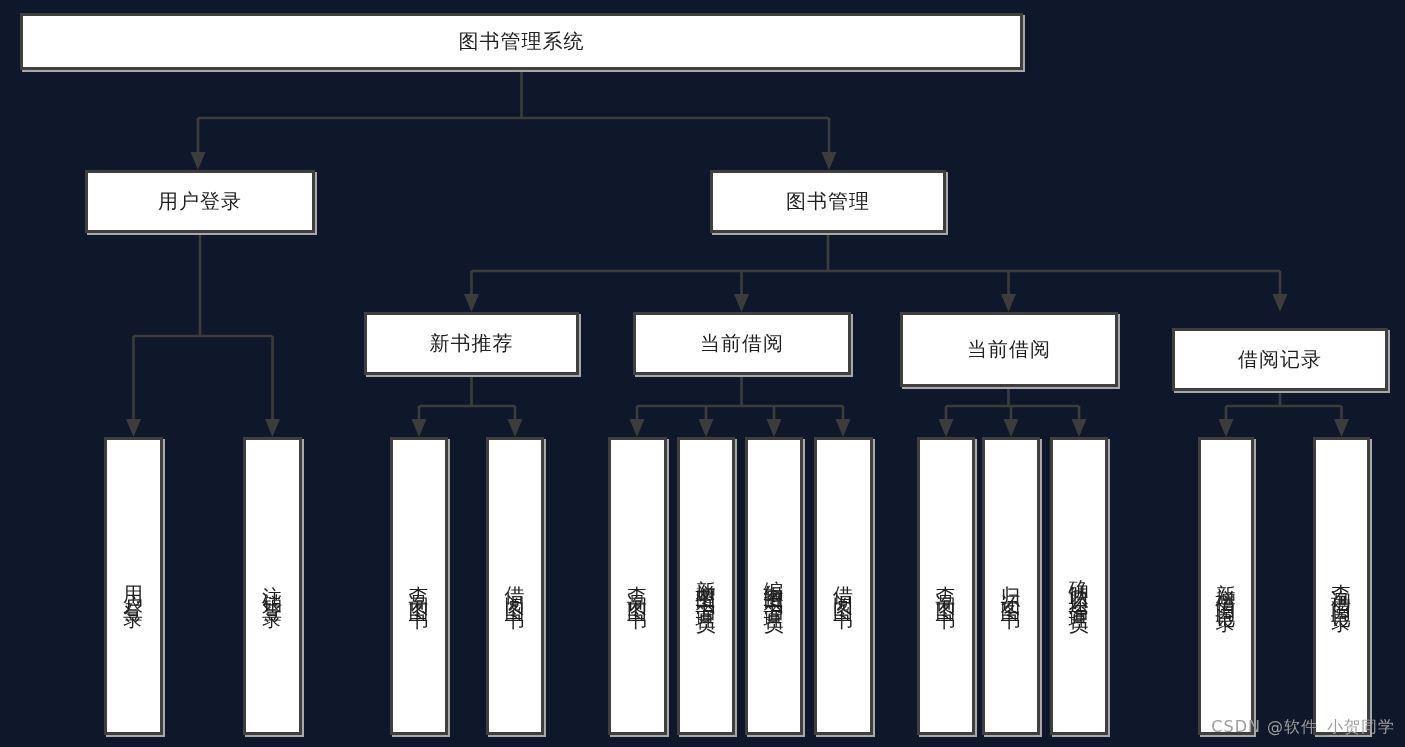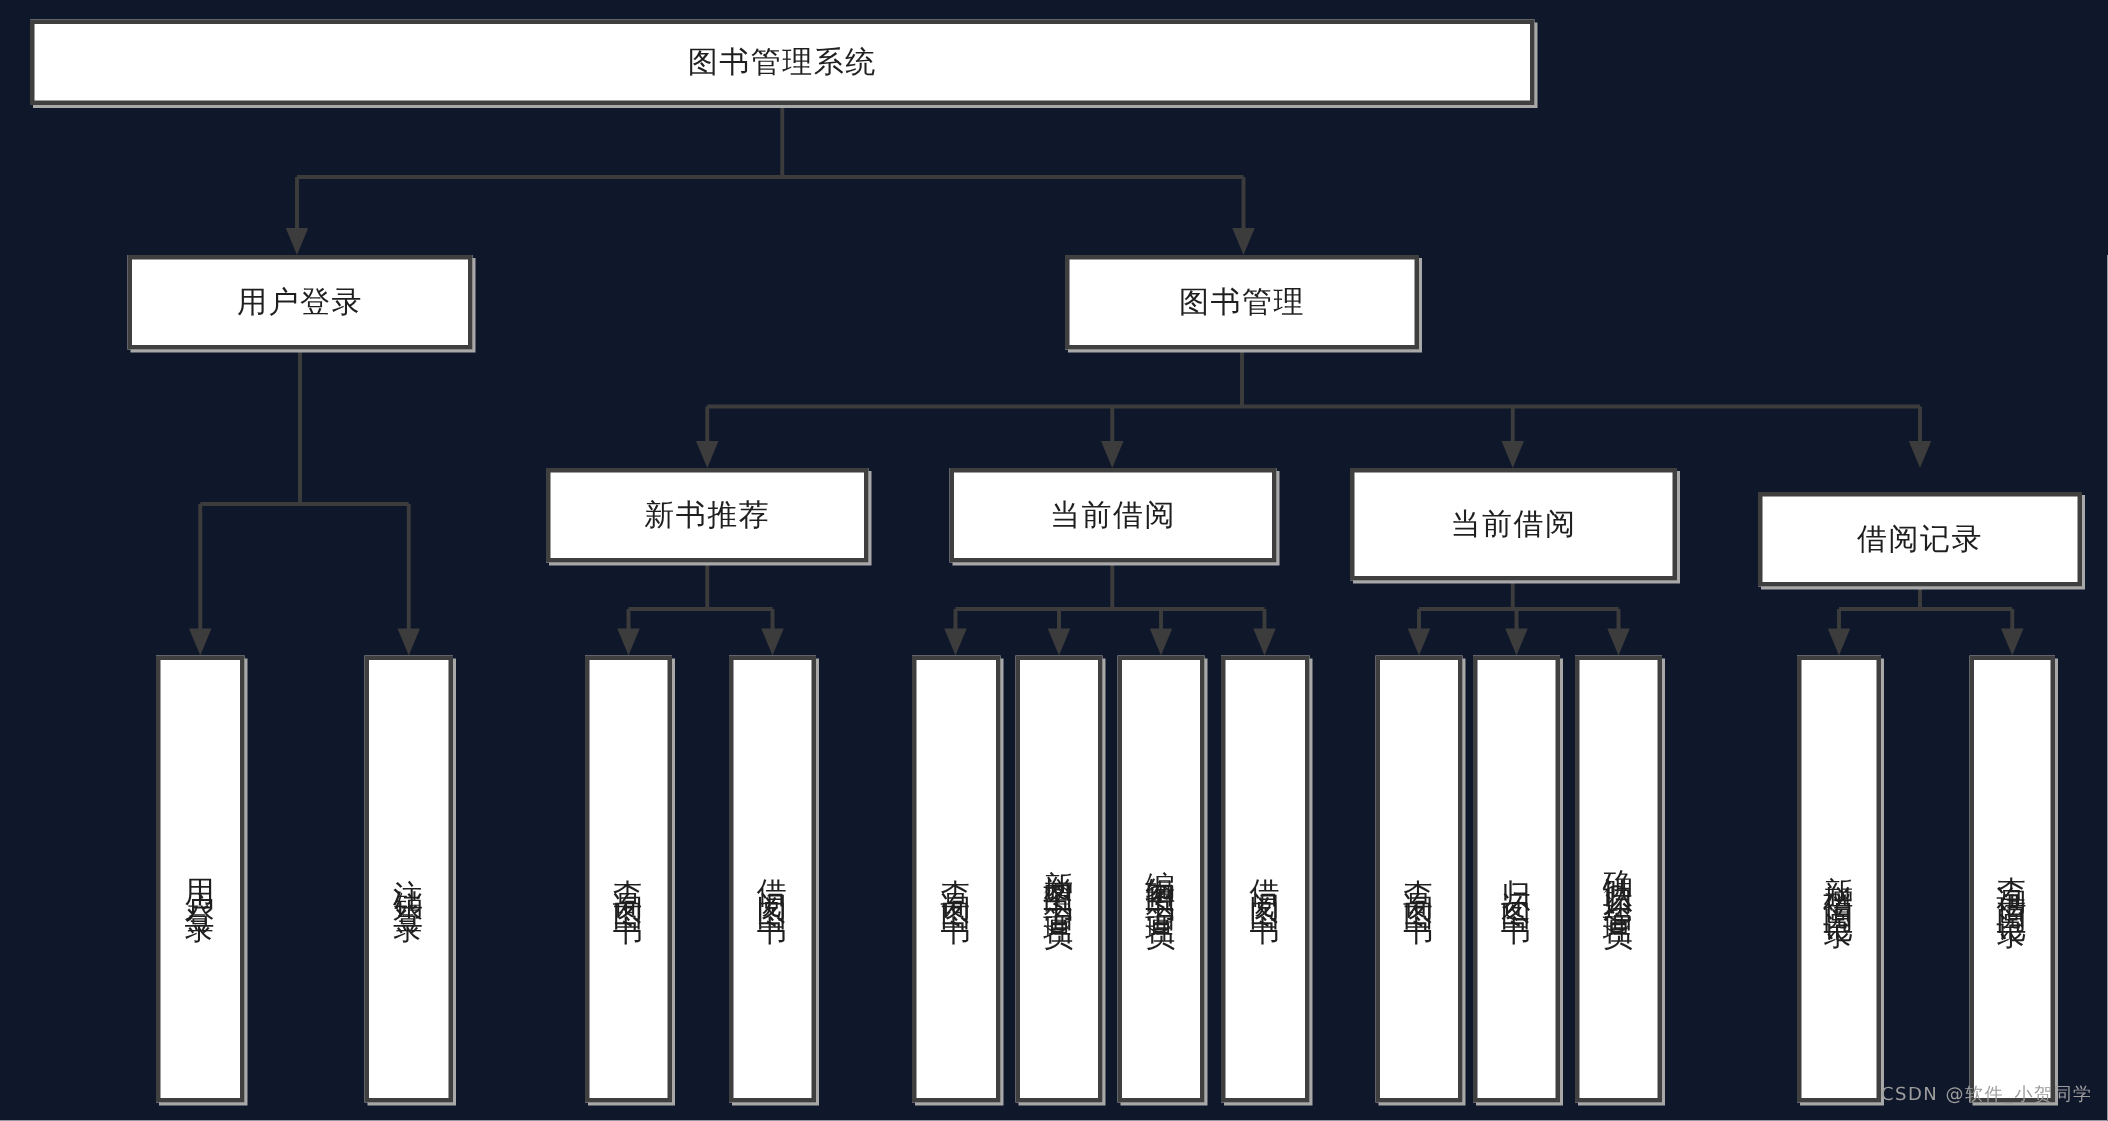--- a/index.html
+++ b/index.html
@@ -40,21 +40,21 @@
     writing-mode: vertical-rl;
     text-orientation: mixed;
     font-size: 20px;
     line-height: 1;
     letter-spacing: 8px;
   }
   .watermark {
     position: absolute;
     right: 10px;
     bottom: 9px;
-    font-size: 12px;
+    font-size: 16px;
     color: #9d9d9d;
     letter-spacing: 1px;
     z-index: 2;
     white-space: nowrap;
     margin-top: 36px;
   }
 </style>
 </head>
 <body>
 

